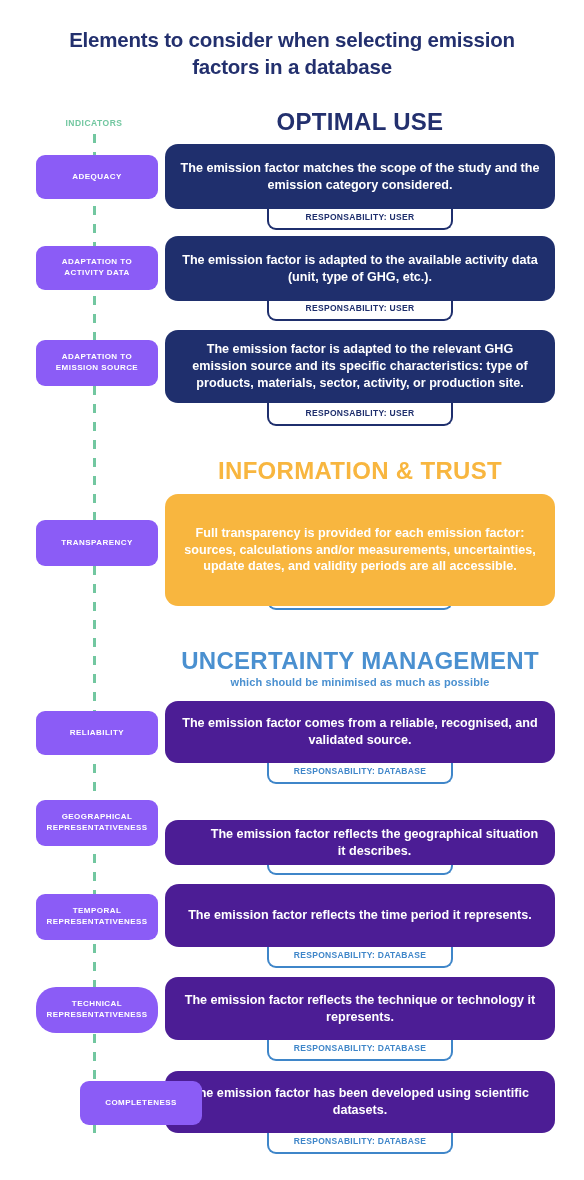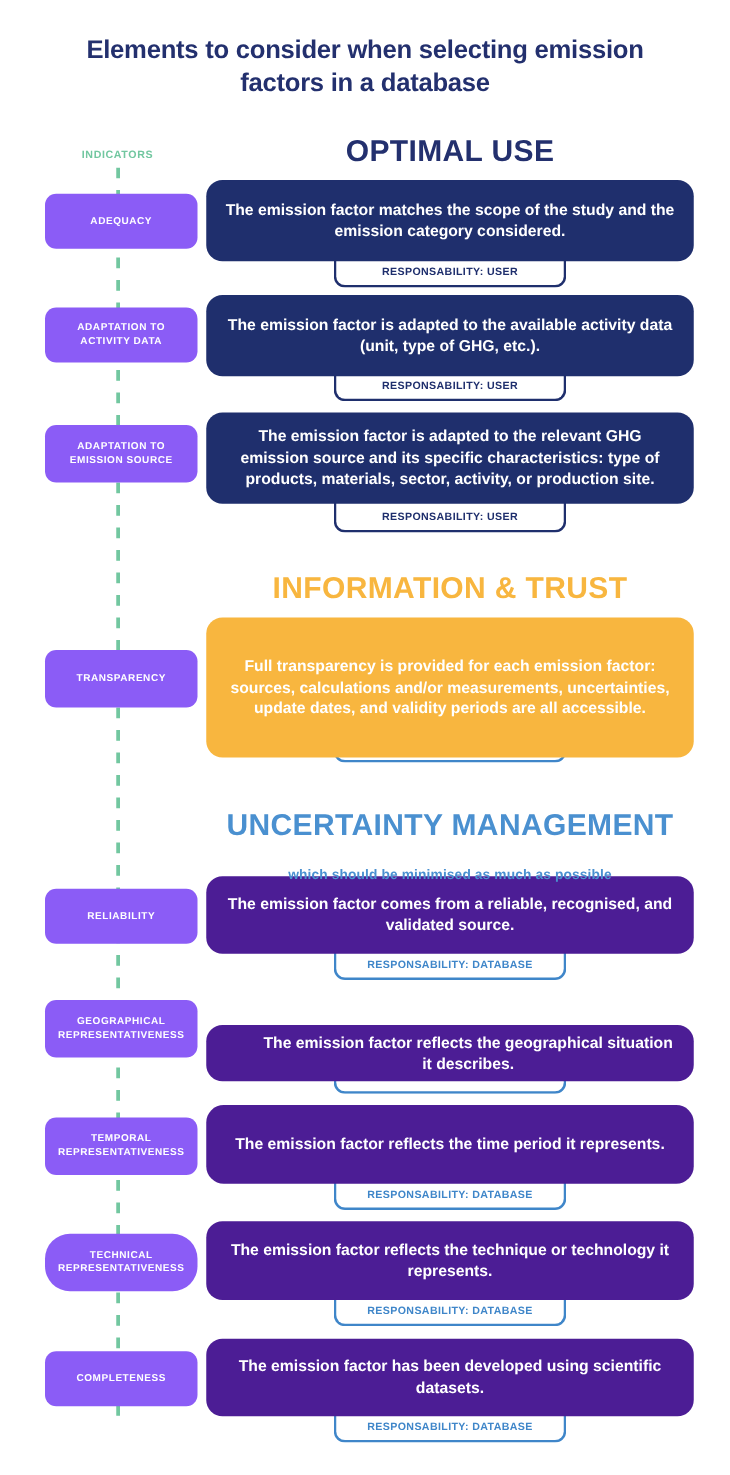--- a/index.html
+++ b/index.html
@@ -68,21 +68,21 @@
     z-index: 3;
   }
   .section-head .sh-title {
     font-size: 24px;
     font-weight: bold;
     letter-spacing: 0.3px;
   }
   .section-head .sh-sub {
     font-size: 11px;
     font-weight: bold;
-    margin-top: 19px;
+    margin-top: 1px;
     letter-spacing: 0.1px;
   }
   .sh-optimal  .sh-title { color: #23306e; }
   .sh-info     .sh-title { color: #f8b63f; }
   .sh-uncert   .sh-title { color: #4a90d0; }
   .sh-uncert   .sh-sub   { color: #4a90d0; }
 
   
   .row { position: absolute; left: 0; width: 584px; z-index: 2; }
 
@@ -265,21 +265,21 @@
     </div>
     <div class="card blue" style="top:977px;height:63px;">
       <span>The emission factor reflects the technique or technology it represents.</span>
     </div>
     <div class="badge database" style="top:1036px;">
       <span>RESPONSABILITY: DATABASE</span>
     </div>
   </div>
 
   <div class="row">
-    <div class="chip" style="top:1081px;height:44px;">
+    <div class="chip" style="top:1081px;height:44px;margin-left:44px;">
       <span>COMPLETENESS</span>
     </div>
     <div class="card blue" style="top:1071px;height:62px;">
       <span>The emission factor has been developed using scientific datasets.</span>
     </div>
     <div class="badge database" style="top:1129px;">
       <span>RESPONSABILITY: DATABASE</span>
     </div>
   </div>
 

